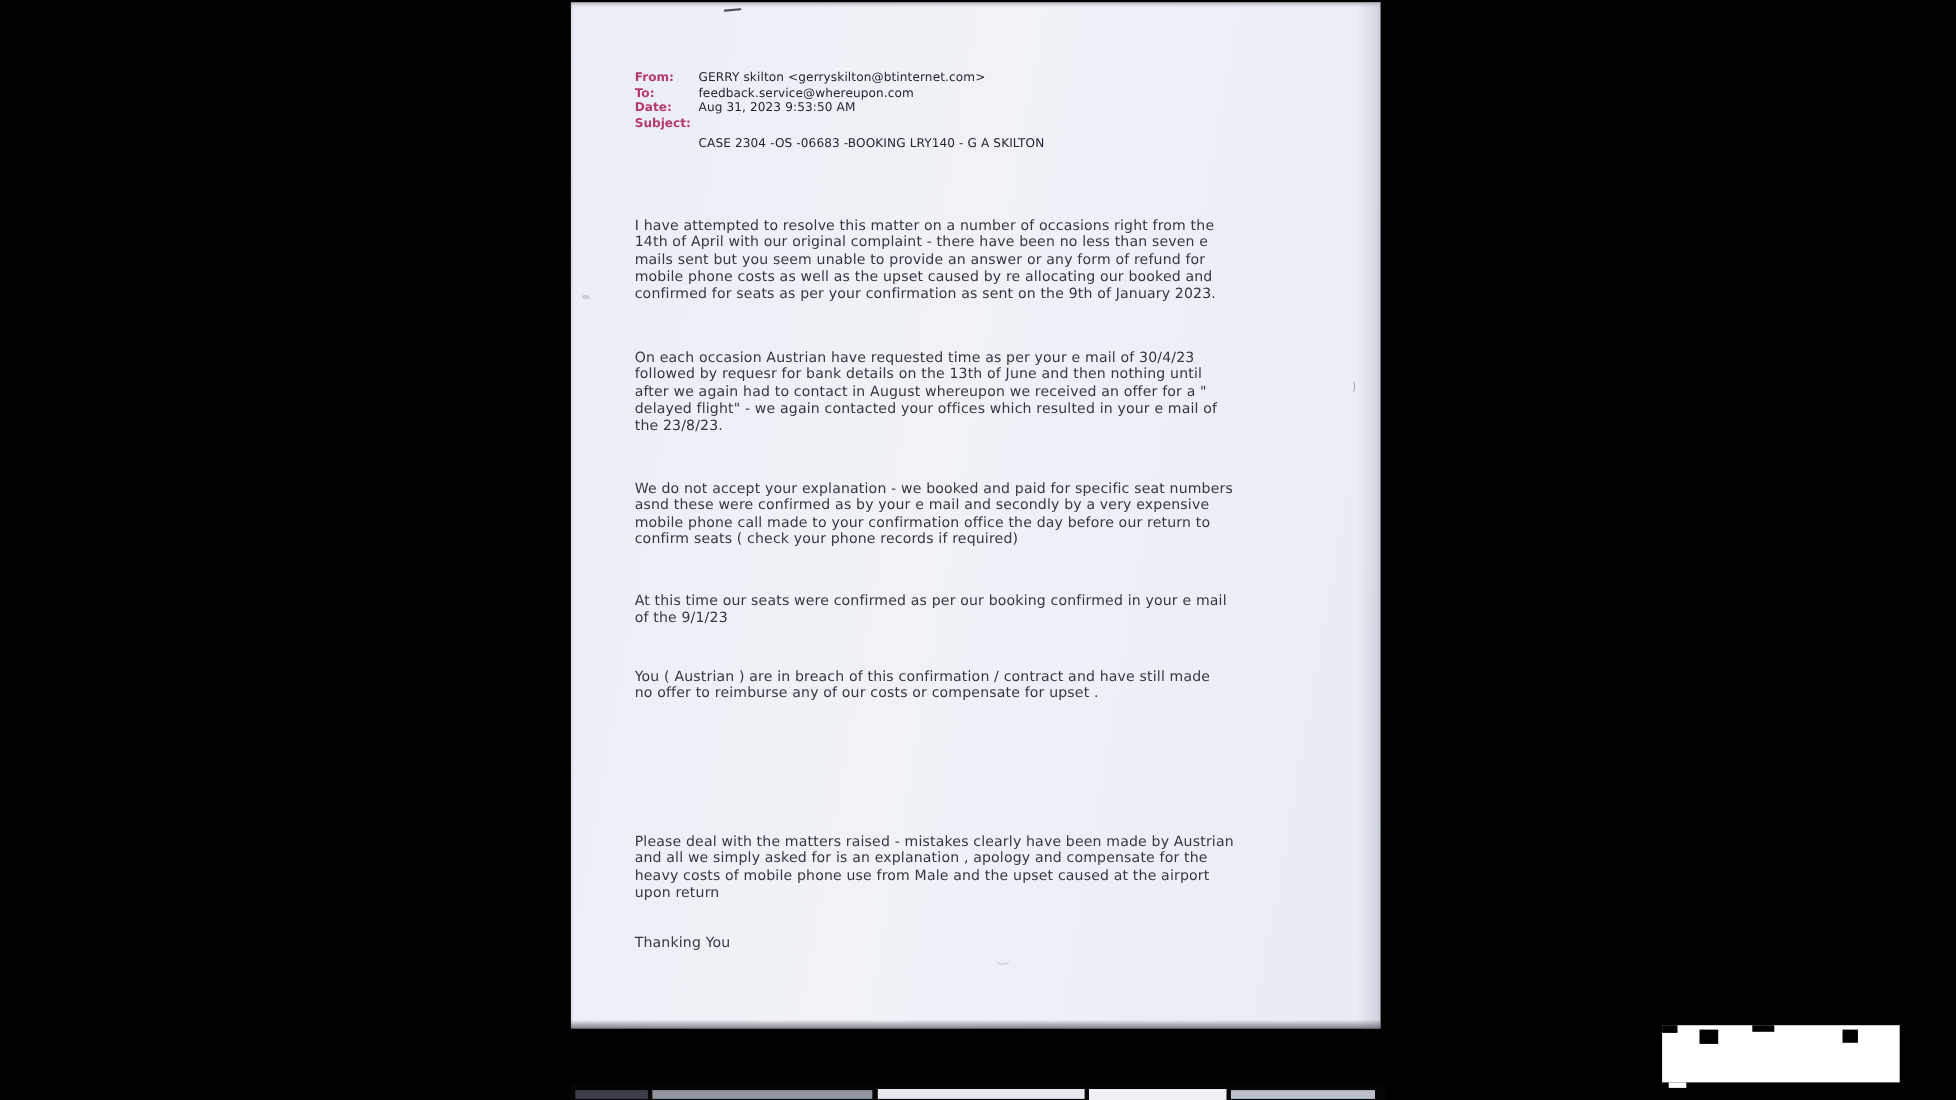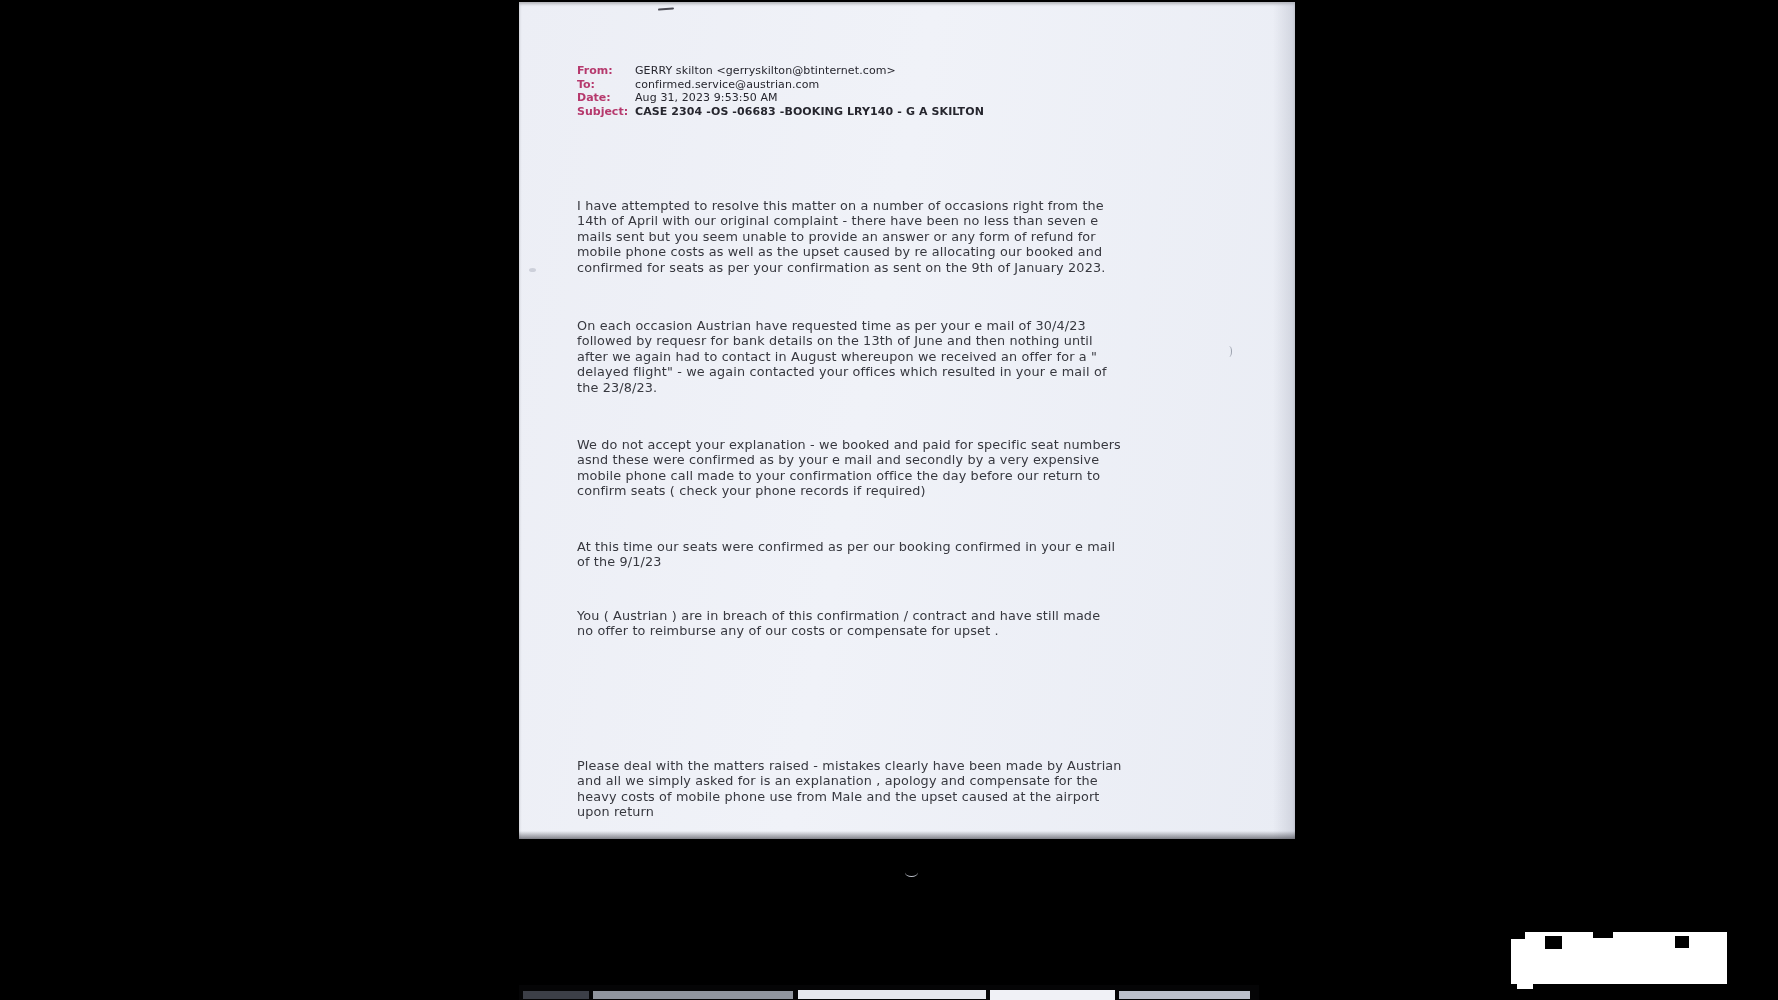--- a/index.html
+++ b/index.html
@@ -5,39 +5,38 @@
   html,body{margin:0;padding:0;}
   body{
     width:1778px;height:1000px;
     background:#000;
     position:relative;
     overflow:hidden;
     font-family:"DejaVu Sans","Liberation Sans",sans-serif;
   }
   
   .paper{
-    position:absolute;left:519px;top:2px;width:736px;height:837px;
+    position:absolute;left:519px;top:2px;width:736px;height:933px;
     background:linear-gradient(100deg,#eceef5 0%,#f0f2f8 45%,#e9ecf4 100%);
     box-shadow:inset 0 2px 3px rgba(0,0,0,.25);
-    padding-left:40px;
   }
   .paper-right-shade{
     position:absolute;right:0;top:0;width:22px;height:100%;
     background:linear-gradient(90deg,rgba(190,194,206,0) 0%,rgba(176,180,194,.45) 100%);
   }
   .paper-bottom-shade{
     position:absolute;left:0;bottom:0;width:100%;height:8px;
     background:linear-gradient(180deg,rgba(40,40,48,0) 0%,rgba(40,40,48,.55) 100%);
   }
   
   .hdr{position:absolute;left:58px;top:62px;font-size:11px;line-height:13.6px;color:#26262e;}
   .hdr-row{display:flex;}
   .hdr-label{width:58px;font-weight:bold;color:#b6396d;}
   .hdr-value{color:#26262e;letter-spacing:.1px;}
-  .hdr-value.bold{font-weight:bold;}
+  .hdr-value.bold{font-weight:normal;margin-top:19px;}
   
   .txt{
     position:absolute;left:58px;width:640px;
     font-size:12.8px;line-height:15.4px;color:#37383f;
     letter-spacing:.15px;white-space:pre-line;
   }
   .t-salutation{top:144px;}
   .t-p0{top:196px;}
   .t-p1{top:316px;}
   .t-p2{top:435px;}
@@ -78,21 +77,21 @@
   <div class="mark-paren"></div>
   <div class="mark-swirl"></div>
 
   <div class="hdr">
     <div class="hdr-row">
       <span class="hdr-label">From:</span>
       <span class="hdr-value">GERRY skilton &lt;gerryskilton@btinternet.com&gt;</span>
     </div>
     <div class="hdr-row">
       <span class="hdr-label">To:</span>
-      <span class="hdr-value">confirmed.service@austrian.com</span>
+      <span class="hdr-value">feedback.service@whereupon.com</span>
     </div>
     <div class="hdr-row">
       <span class="hdr-label">Date:</span>
       <span class="hdr-value">Aug 31, 2023 9:53:50 AM</span>
     </div>
     <div class="hdr-row">
       <span class="hdr-label">Subject:</span>
       <span class="hdr-value bold">CASE 2304 -OS -06683 -BOOKING LRY140 - G A SKILTON</span>
     </div>
   </div>
@@ -112,20 +111,21 @@
 mobile phone call made to your confirmation office the day before our return to
 confirm seats ( check your phone records if required)</div>
   <div class="txt t-p3">At this time our seats were confirmed as per our booking confirmed in your e mail
 of the 9/1/23</div>
   <div class="txt t-p4">You ( Austrian ) are in breach of this confirmation / contract and have still made
 no offer to reimburse any of our costs or compensate for upset .</div>
   <div class="txt t-p6">Please deal with the matters raised - mistakes clearly have been made by Austrian
 and all we simply asked for is an explanation , apology and compensate for the
 heavy costs of mobile phone use from Male and the upset caused at the airport
 upon return</div>
+  <div class="txt t-closing">Thanking You</div>
 
   <div class="paper-right-shade"></div>
   <div class="paper-bottom-shade"></div>
 </div>
 
 <div class="bottom-strip">
   <div class="seg seg1"></div>
   <div class="seg seg2"></div>
   <div class="seg seg3"></div>
   <div class="seg seg4"></div>

